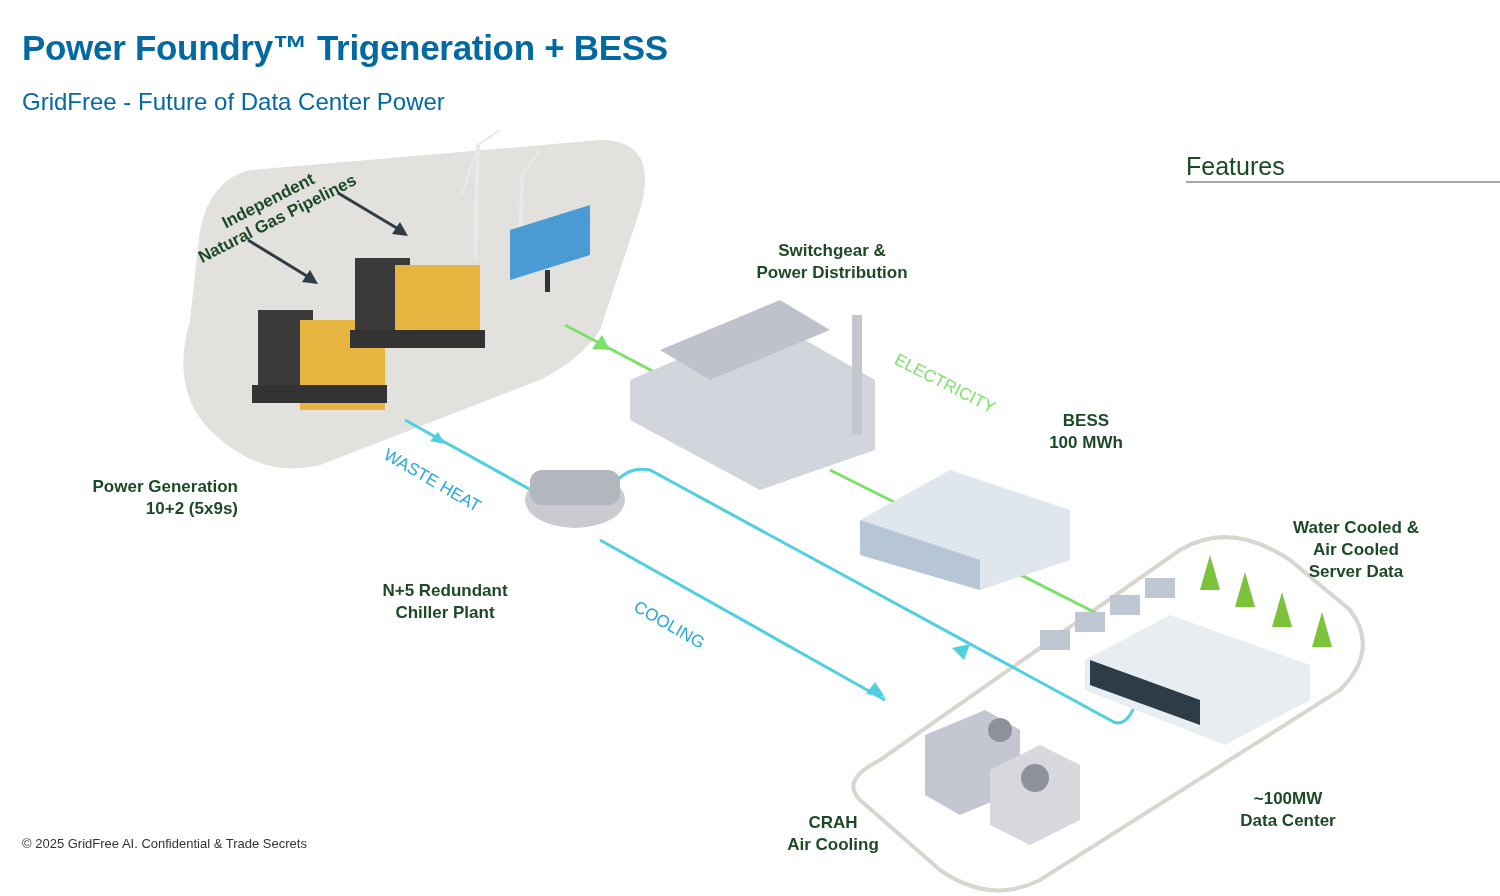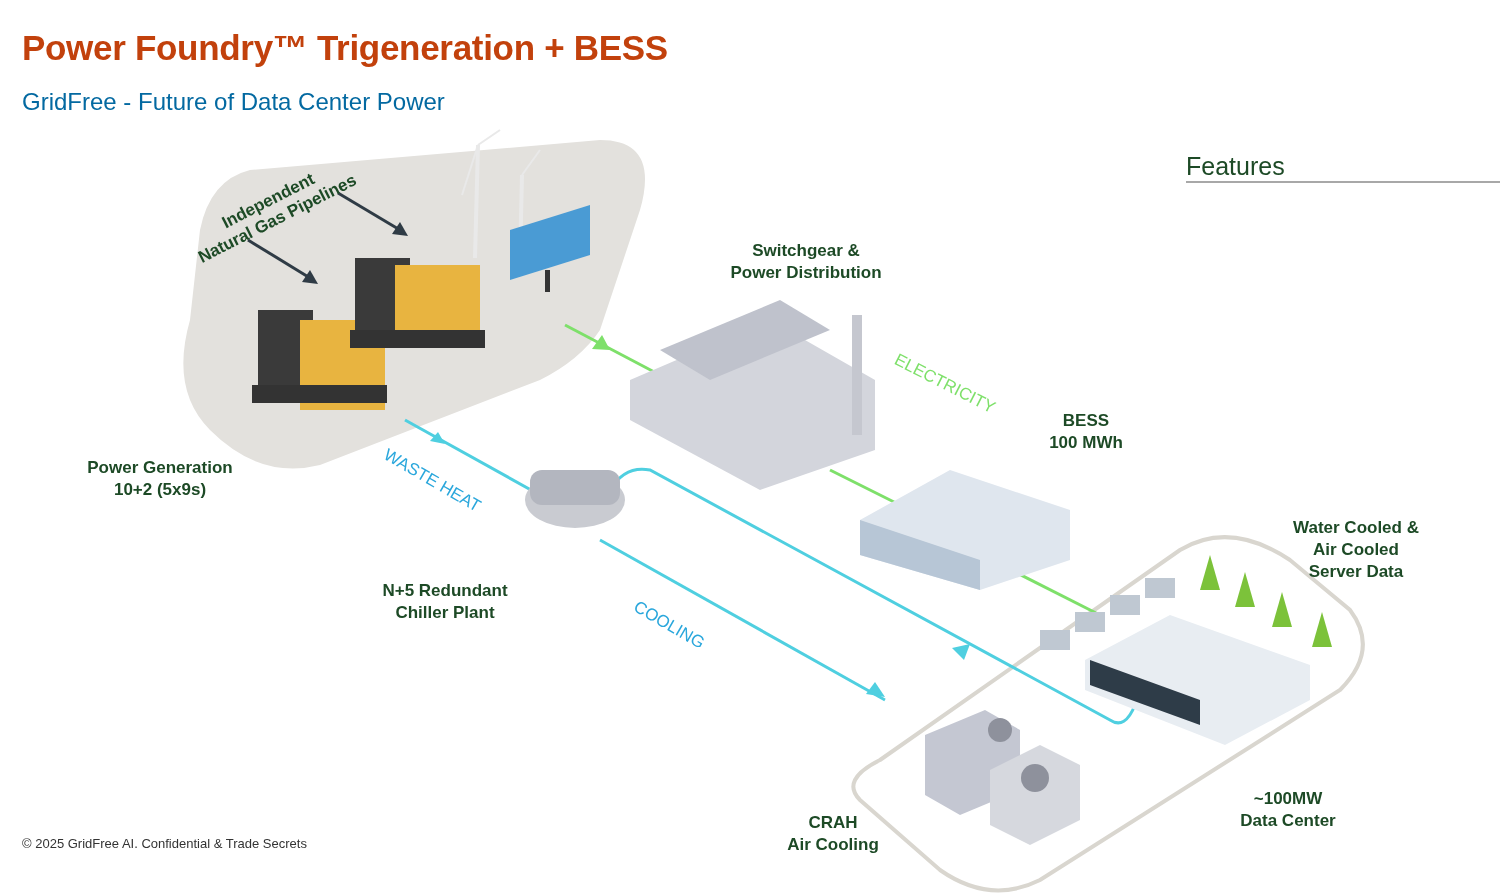--- a/index.html
+++ b/index.html
@@ -1,19 +1,19 @@
 <!DOCTYPE html>
 <html><head>
 <meta charset="utf-8">
 <style>
   html, body { margin:0; padding:0; background:#ffffff; }
   body { width:1500px; height:896px; position:relative; overflow:hidden;
          font-family:"Liberation Sans", sans-serif; color:#1a1a1a; }
   .title { position:absolute; left:22px; top:28px; font-size:35px; font-weight:bold;
-           color:#c2410c; letter-spacing:-0.3px; white-space:nowrap; }
+           color:#0369a1; letter-spacing:-0.3px; white-space:nowrap; }
   .subtitle { position:absolute; left:22px; top:88px; font-size:24px; color:#0369a1; white-space:nowrap; }
   .features { position:absolute; left:1186px; top:152px; width:314px; }
   .features h2 { margin:0; font-weight:normal; font-size:25px; color:#1d4a26; 
                  border-bottom:2px solid #a8a8a8; }
   .features ul { margin:14px 0 0 0; padding:0 0 0 24px; list-style:none; }
   .features li { position:relative; font-size:19px; line-height:25px; color:#333; margin-bottom:12px; width:280px; }
   .features li::before { content:"\2022"; position:absolute; left:-24px; top:0; color:#333; }
   .label { position:absolute; font-weight:bold; color:#1d4a26; font-size:17px; line-height:22px; text-align:center; white-space:nowrap; }
   .flow { position:absolute; font-size:17px; white-space:nowrap; transform-origin:left top; }
   .footer { position:absolute; left:22px; top:836px; font-size:13px; color:#333; white-space:nowrap; }
@@ -117,26 +117,26 @@
     <circle cx="1000" cy="730" r="12" fill="#8e919c"></circle>
     <circle cx="1035" cy="778" r="14" fill="#8e919c"></circle>
   </g>
 </svg>
 
 <div class="flow" style="left:186px;top:232px;transform:rotate(-27deg);font-weight:bold;color:#1d4a26;text-align:center;line-height:20px;">
   <div>Independent</div>
   <div>Natural Gas Pipelines</div>
 </div>
 
-<div class="label" style="left:82px;top:457px;width:156px;">
+<div class="label" style="left:82px;top:476px;width:156px;text-align:right;">
   <div>Power Generation</div>
   <div>10+2 (5x9s)</div>
 </div>
 
-<div class="label" style="left:724px;top:240px;width:164px;">
+<div class="label" style="left:750px;top:240px;width:164px;">
   <div>Switchgear &amp;</div>
   <div>Power Distribution</div>
 </div>
 
 <div class="label" style="left:1040px;top:410px;width:92px;">
   <div>BESS</div>
   <div>100 MWh</div>
 </div>
 
 <div class="label" style="left:372px;top:580px;width:146px;">

